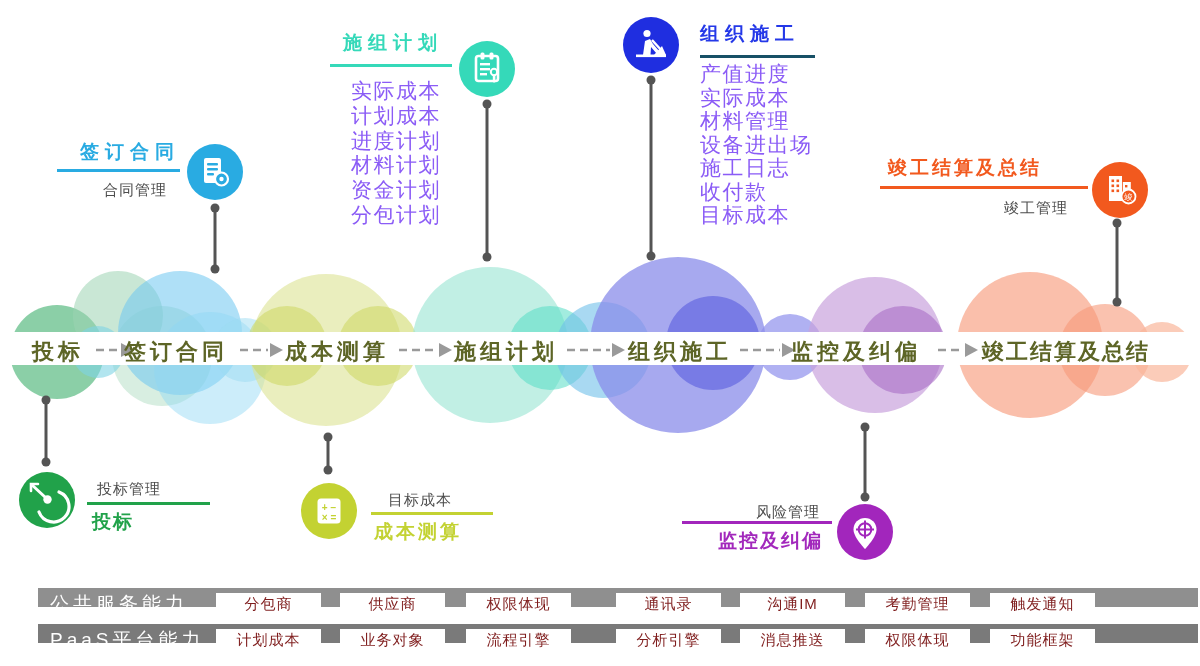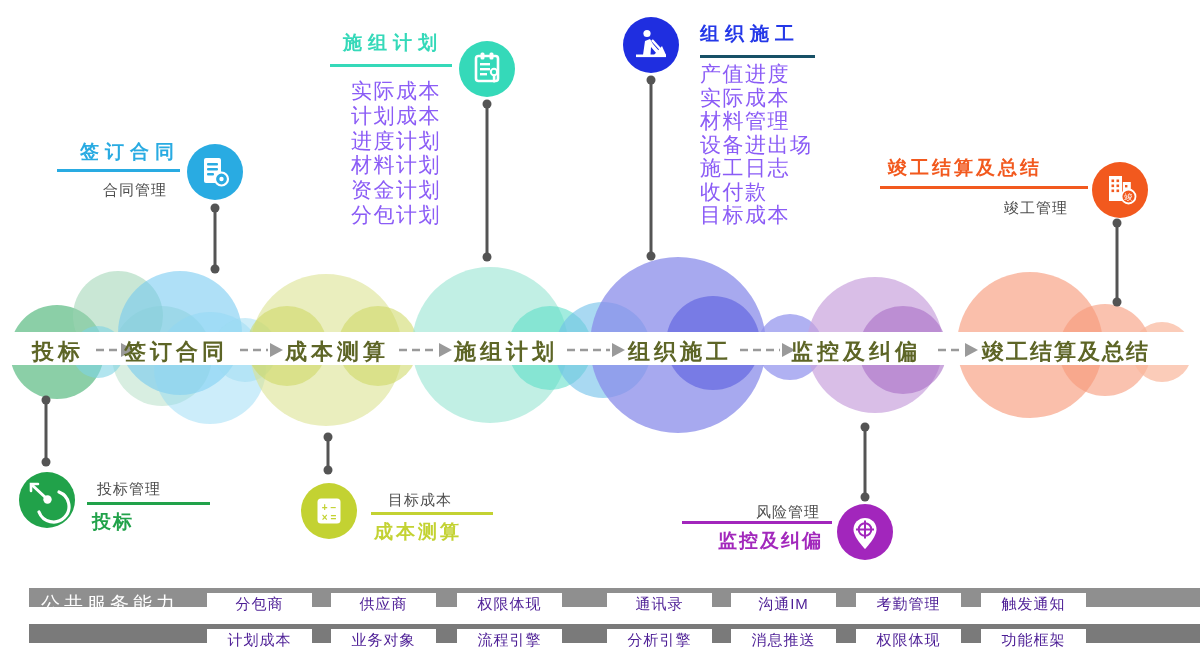--- a/index.html
+++ b/index.html
@@ -10,25 +10,25 @@
   .band{position:absolute;left:0;top:332px;width:1200px;height:33px;background:#fff;}
   .stage{position:absolute;top:337px;font-size:22px;letter-spacing:4px;color:#5d6526;font-weight:bold;white-space:nowrap;}
   .co-title{font-size:19px;font-weight:bold;letter-spacing:6px;white-space:nowrap;}
   .co-title.sm{letter-spacing:3px;}
   .rule{position:absolute;height:3px;}
   .co-label{font-size:15px;color:#4d4d4d;letter-spacing:1px;white-space:nowrap;font-family:Liberation Mono, monospace;}
   .co-list{font-size:21px;color:#8b5cf6;letter-spacing:1.5px;white-space:nowrap;}
   .right{text-align:right;}
   .icon-badge{position:absolute;width:56px;height:56px;border-radius:50%;}
   .icon-badge svg{display:block;}
-  .bar{position:absolute;left:29px;width:1160px;height:19px;padding-left:12px;}
+  .bar{position:absolute;left:38px;width:1160px;height:19px;}
   .bar-label{position:absolute;left:12px;top:0;height:31px;line-height:31px;color:#fff;
              font-size:19px;letter-spacing:4px;white-space:nowrap;}
   .chip{position:absolute;top:5px;width:105px;height:21px;line-height:21px;background:#fff;
-        color:#4c1d95;font-size:15px;text-align:center;letter-spacing:1px;}
+        color:#7f1d1d;font-size:15px;text-align:center;letter-spacing:1px;}
   .c-contract{color:#29abe2;}
   .c-plan{color:#35d9b9;}
   .c-construct{color:#2438e8;}
   .c-completion{color:#f2591e;}
   .c-bid{color:#21a24a;}
   .c-cost{color:#c3d232;}
   .c-monitor{color:#a228bc;}
 </style>
 </head>
 <body>
@@ -237,20 +237,21 @@
     <span class="bar-label">公共服务能力</span>
     <div class="chip" style="left:178px">分包商</div>
     <div class="chip" style="left:302px">供应商</div>
     <div class="chip" style="left:428px">权限体现</div>
     <div class="chip" style="left:578px">通讯录</div>
     <div class="chip" style="left:702px">沟通IM</div>
     <div class="chip" style="left:827px">考勤管理</div>
     <div class="chip" style="left:952px">触发通知</div>
   </div>
   <div class="bar" style="top:624px;background:#7a7a7a">
+    <span class="bar-label">PaaS平台能力</span>
     <div class="chip" style="left:178px">计划成本</div>
     <div class="chip" style="left:302px">业务对象</div>
     <div class="chip" style="left:428px">流程引擎</div>
     <div class="chip" style="left:578px">分析引擎</div>
     <div class="chip" style="left:702px">消息推送</div>
     <div class="chip" style="left:827px">权限体现</div>
     <div class="chip" style="left:952px">功能框架</div>
   </div>
 
 </div>

